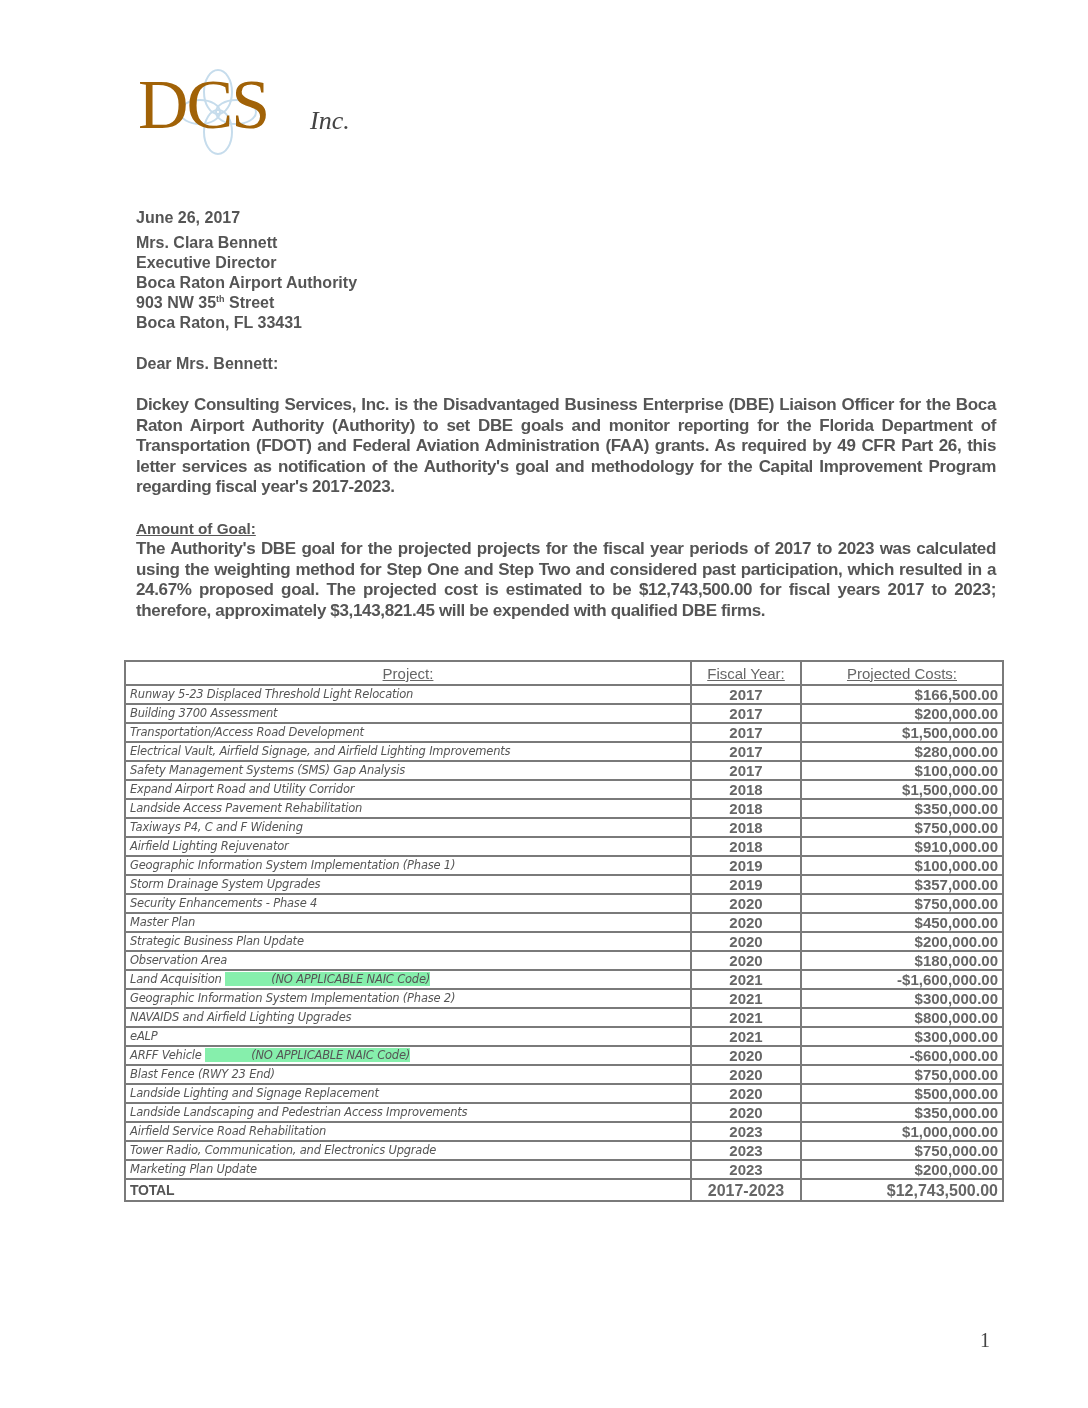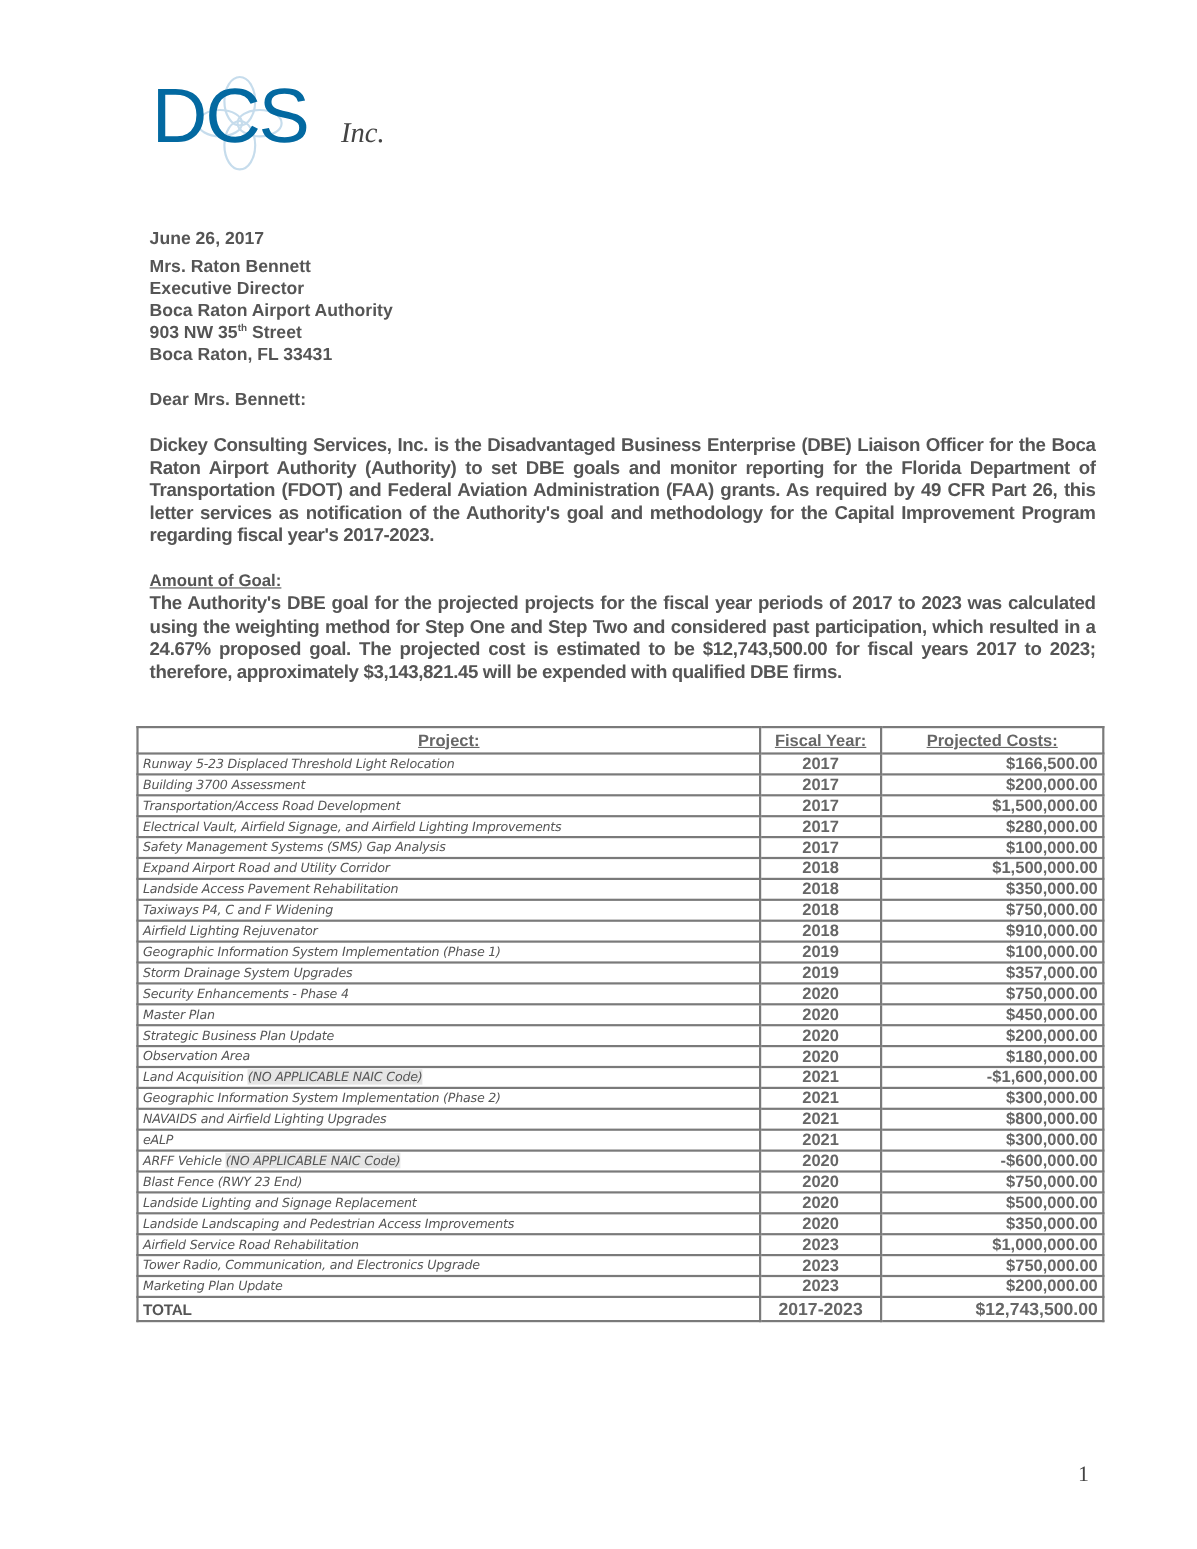--- a/index.html
+++ b/index.html
@@ -1,38 +1,38 @@
 <!DOCTYPE html>
 <html><head>
   <meta charset="utf-8">
   <style>
     html, body { margin: 0; padding: 0; background: #ffffff; }
     body { width: 1088px; height: 1408px; position: relative; overflow: hidden; color: #4a4a4a; font-family: "Liberation Sans", sans-serif; }
     .logo { position: absolute; left: 138px; top: 62px; width: 260px; height: 100px; }
     .logo-swirl { position: absolute; left: 40px; top: 0; width: 80px; height: 100px; }
-    .logo-text { position: absolute; left: 0; top: 8px; font-family: Liberation Sans, sans-serif; font-size: 70px; color: #0369a1; letter-spacing: -2px; line-height: 1; }
+    .logo-text { position: absolute; left: 0; top: 8px; font-family: Liberation Serif, serif; font-size: 70px; color: #a16207; letter-spacing: -2px; line-height: 1; }
     .logo-inc { position: absolute; left: 172px; top: 44px; font-family: "Liberation Serif", serif; font-style: italic; font-size: 26px; color: #444; }
     .text { position: absolute; font-size: 16px; font-weight: bold; color: #555; line-height: 20px; }
     .date { left: 136px; top: 192px; margin-top: 16px; }
     .address { left: 136px; top: 233px; }
     .address div { height: 20px; }
     .address sup { font-size: 9px; vertical-align: 6px; line-height: 0; }
     .salutation { left: 136px; top: 354px; }
     .para { left: 136px; width: 860px; text-align: justify; text-align-last: left; font-size: 17px; line-height: 20.5px; letter-spacing: -0.35px; }
     .para1 { top: 395px; }
     .heading2 { left: 136px; top: 519px; text-decoration: underline; font-size: 15.3px; }
     .para2 { top: 539px; }
     table { position: absolute; left: 124px; top: 660px; width: 880px; border-collapse: collapse; }
     td, th { border: 2px solid #7a7a7a; padding: 0 4px; height: 17px; line-height: 17px; font-size: 13px; }
-    th { font-weight: bold; color: #666; font-size: 15px; height: 22px; }
+    th { font-weight: normal; color: #666; font-size: 15px; height: 22px; }
     th span { text-decoration: underline; }
     td.proj { font-family: "DejaVu Sans", sans-serif; font-style: italic; font-size: 11.5px; letter-spacing: -0.2px; color: #555; width: 556px; }
     td.year { text-align: center; font-weight: bold; color: #666; font-size: 15px; width: 100px; }
     td.cost { text-align: right; font-weight: bold; color: #666; font-size: 15px; padding-left: 48px; }
-    .hl { background: #e5e5e5; }
+    .hl { background: #86efac; padding-left: 46px; }
     tr.total td { font-size: 16px; font-weight: bold; height: 20px; }
     tr.total td.proj { font-family: "Liberation Sans", sans-serif; font-style: normal; font-size: 14px; }
     .page-num { position: absolute; left: 980px; top: 1329px; font-family: "Liberation Serif", serif; font-size: 20px; color: #444; }
   </style>
 </head>
 <body>
 
 <div class="logo">
   <svg class="logo-swirl" viewBox="0 0 80 100">
     <g fill="none" stroke="#b8d4e8" stroke-width="2" opacity="0.8">
@@ -42,21 +42,21 @@
       <ellipse cx="58" cy="50" rx="20" ry="12"></ellipse>
     </g>
   </svg>
   <span class="logo-text">DCS</span>
   <span class="logo-inc">Inc.</span>
 </div>
 
 <div class="text date">June 26, 2017</div>
 
 <div class="text address">
-  <div>Mrs. Raton Bennett</div>
+  <div>Mrs. Clara Bennett</div>
   <div>Executive Director</div>
   <div>Boca Raton Airport Authority</div>
   <div><span>903 NW 35</span><sup>th</sup><span> Street</span></div>
   <div>Boca Raton, FL 33431</div>
 </div>
 
 <div class="text salutation">Dear Mrs. Bennett:</div>
 
 <div class="text para para1">Dickey Consulting Services, Inc. is the Disadvantaged Business Enterprise (DBE) Liaison Officer for the Boca Raton Airport Authority (Authority) to set DBE goals and monitor reporting for the Florida Department of Transportation (FDOT) and Federal Aviation Administration (FAA) grants. As required by 49 CFR Part 26, this letter services as notification of the Authority's goal and methodology for the Capital Improvement Program regarding fiscal year's 2017-2023.</div>
 

